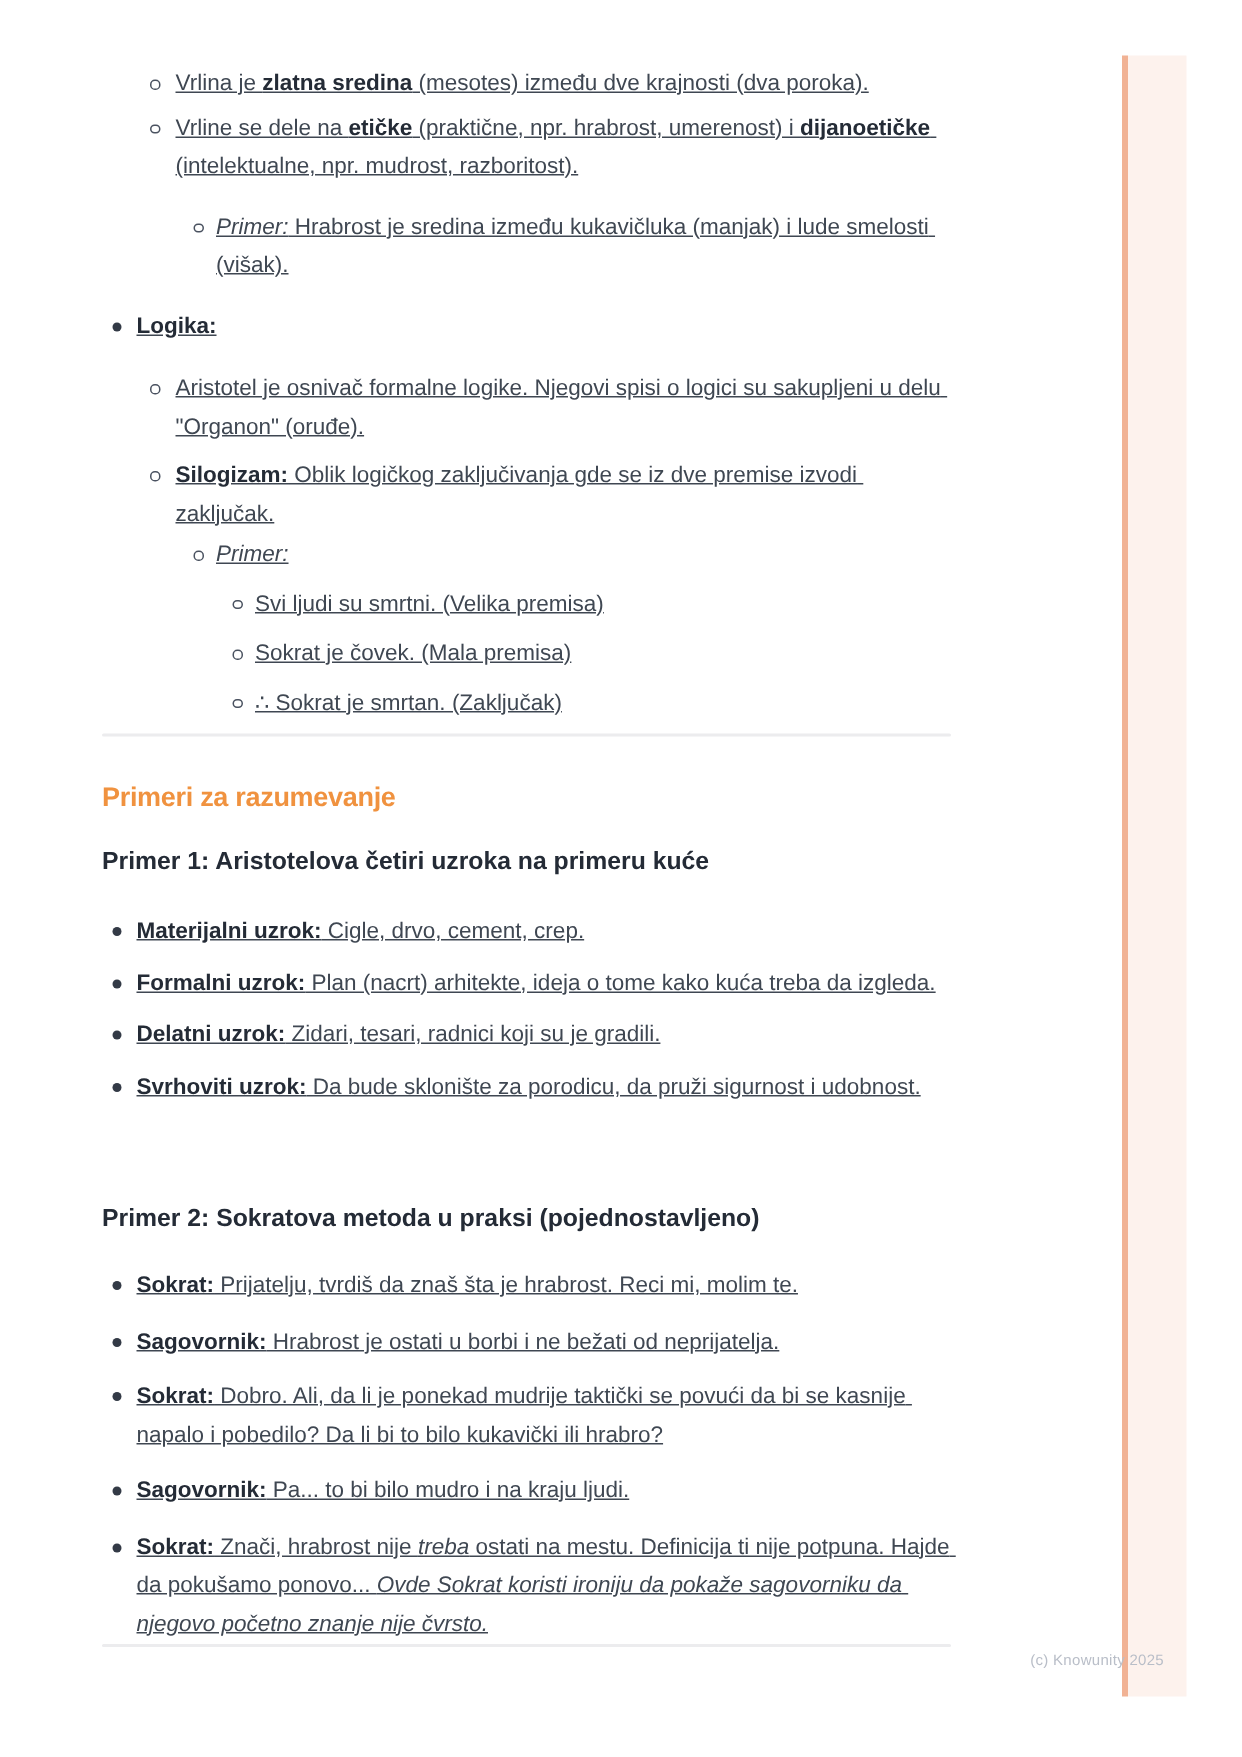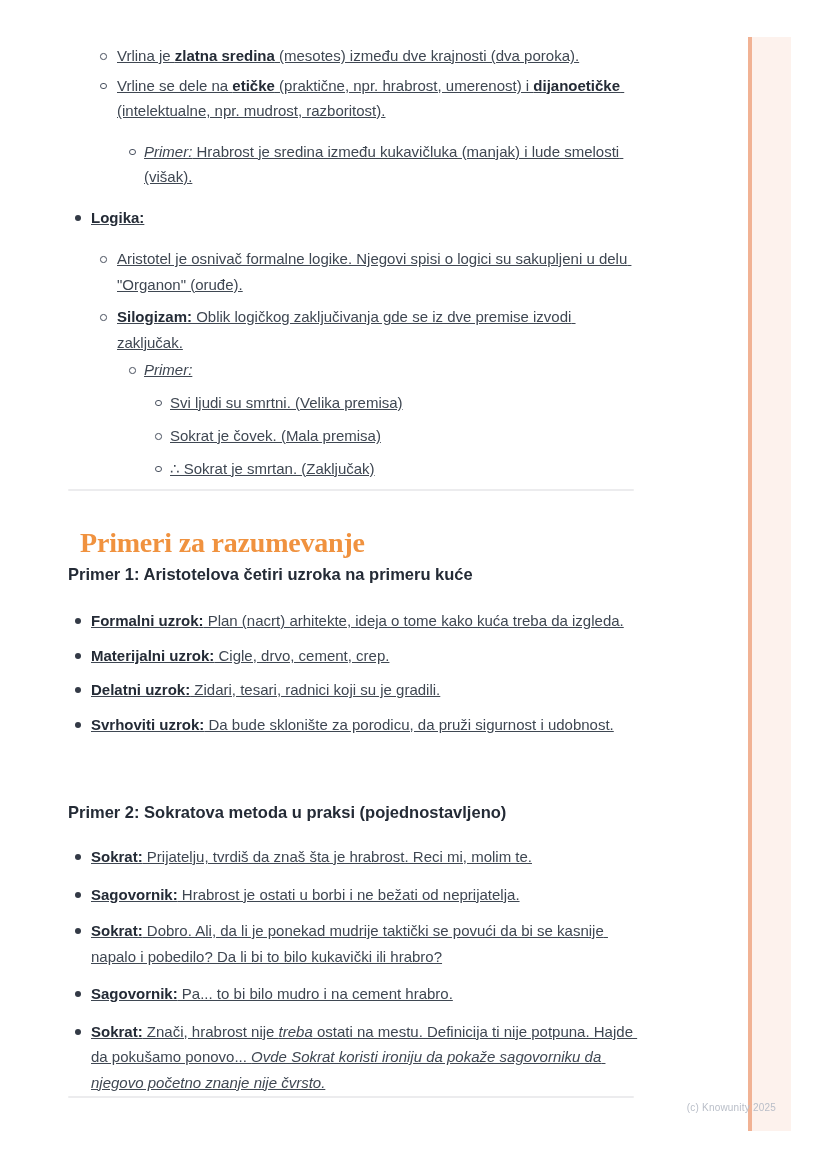--- a/index.html
+++ b/index.html
@@ -56,24 +56,23 @@
   #top-list .li:nth-child(9){margin-top:8px;}
   #top-list .li:nth-child(10){margin-top:7px;}
 
   #primer1-list .li{margin-top:9px;}
   #primer1-list .li:nth-child(1){margin-top:0;}
   #primer2-list .li{margin-top:12px;}
   #primer2-list .li:nth-child(1){margin-top:0;}
   #primer2-list .li:nth-child(3){margin-top:11px;}
 
   .h2{
-    position:absolute;left:68px;top:516px;margin:12px;
-    font-size:28px;line-height:30px;font-weight:700;color:var(--accent);
+    position:absolute;left:68px;top:516px;margin:0;
+    font-size:18px;line-height:30px;font-weight:700;color:var(--accent);
     letter-spacing:-0.2px;
-    font-family:Liberation Serif, serif;
   }
   .h3{
     position:absolute;left:68px;margin:0;
     font-size:16.5px;line-height:22px;font-weight:700;color:var(--bold);
     width:566px;
   }
   #primer1-title{top:563px;}
   #primer2-title{top:801px;}
 
   .footer{
@@ -103,33 +102,33 @@
       <li class="li lv4"><span class="marker circ"></span><span class="run">∴ Sokrat je smrtan. (Zaključak)</span></li>
     </ul>
 
   <div class="divider" id="divider-1"></div>
 
   <h2 class="h2">Primeri za razumevanje</h2>
 
   <h3 class="h3" id="primer1-title">Primer 1: Aristotelova četiri uzroka na primeru kuće</h3>
 
   <ul class="doc-list" id="primer1-list">
+      <li class="li lv1"><span class="marker disc"></span><span class="run b">Materijalni uzrok:</span><span class="run"> Cigle, drvo, cement, crep.</span></li>
       <li class="li lv1"><span class="marker disc"></span><span class="run b">Formalni uzrok:</span><span class="run"> Plan (nacrt) arhitekte, ideja o tome kako kuća treba da izgleda.</span></li>
-      <li class="li lv1"><span class="marker disc"></span><span class="run b">Materijalni uzrok:</span><span class="run"> Cigle, drvo, cement, crep.</span></li>
       <li class="li lv1"><span class="marker disc"></span><span class="run b">Delatni uzrok:</span><span class="run"> Zidari, tesari, radnici koji su je gradili.</span></li>
       <li class="li lv1"><span class="marker disc"></span><span class="run b">Svrhoviti uzrok:</span><span class="run"> Da bude sklonište za porodicu, da pruži sigurnost i udobnost.</span></li>
     </ul>
 
   <h3 class="h3" id="primer2-title">Primer 2: Sokratova metoda u praksi (pojednostavljeno)</h3>
 
   <ul class="doc-list" id="primer2-list">
       <li class="li lv1"><span class="marker disc"></span><span class="run b">Sokrat:</span><span class="run"> Prijatelju, tvrdiš da znaš šta je hrabrost. Reci mi, molim te.</span></li>
       <li class="li lv1"><span class="marker disc"></span><span class="run b">Sagovornik:</span><span class="run"> Hrabrost je ostati u borbi i ne bežati od neprijatelja.</span></li>
       <li class="li lv1"><span class="marker disc"></span><span class="run b">Sokrat:</span><span class="run"> Dobro. Ali, da li je ponekad mudrije taktički se povući da bi se kasnije napalo i pobedilo? Da li bi to bilo kukavički ili hrabro?</span></li>
-      <li class="li lv1"><span class="marker disc"></span><span class="run b">Sagovornik:</span><span class="run"> Pa... to bi bilo mudro i na cement hrabro.</span></li>
+      <li class="li lv1"><span class="marker disc"></span><span class="run b">Sagovornik:</span><span class="run"> Pa... to bi bilo mudro i na kraju ljudi.</span></li>
       <li class="li lv1"><span class="marker disc"></span><span class="run b">Sokrat:</span><span class="run"> Znači, hrabrost nije </span><span class="run i">treba</span><span class="run"> ostati na mestu. Definicija ti nije potpuna. Hajde da pokušamo ponovo... </span><span class="run i">Ovde Sokrat koristi ironiju da pokaže sagovorniku da njegovo početno znanje nije čvrsto.</span></li>
     </ul>
 
   <div class="divider" id="divider-2"></div>
 
   <div class="footer">(c) Knowunity 2025</div>
 
 </div>
 
 </body></html>

